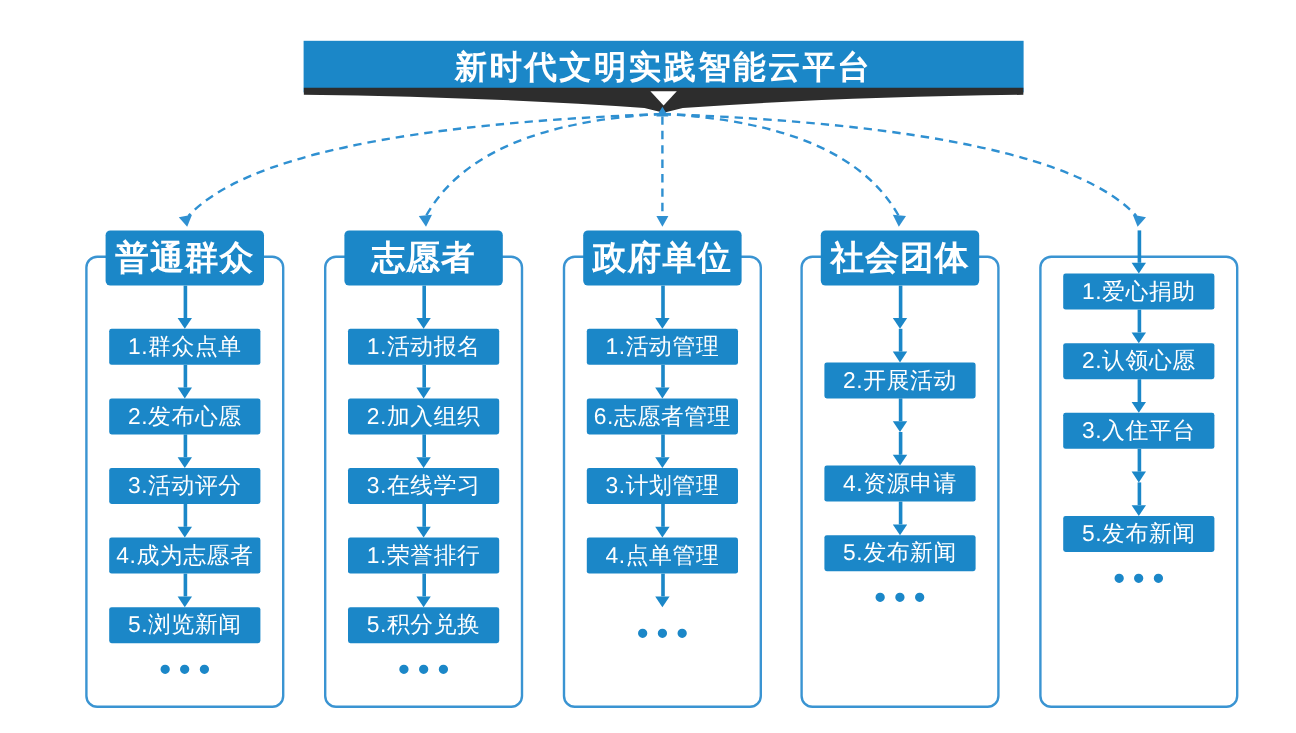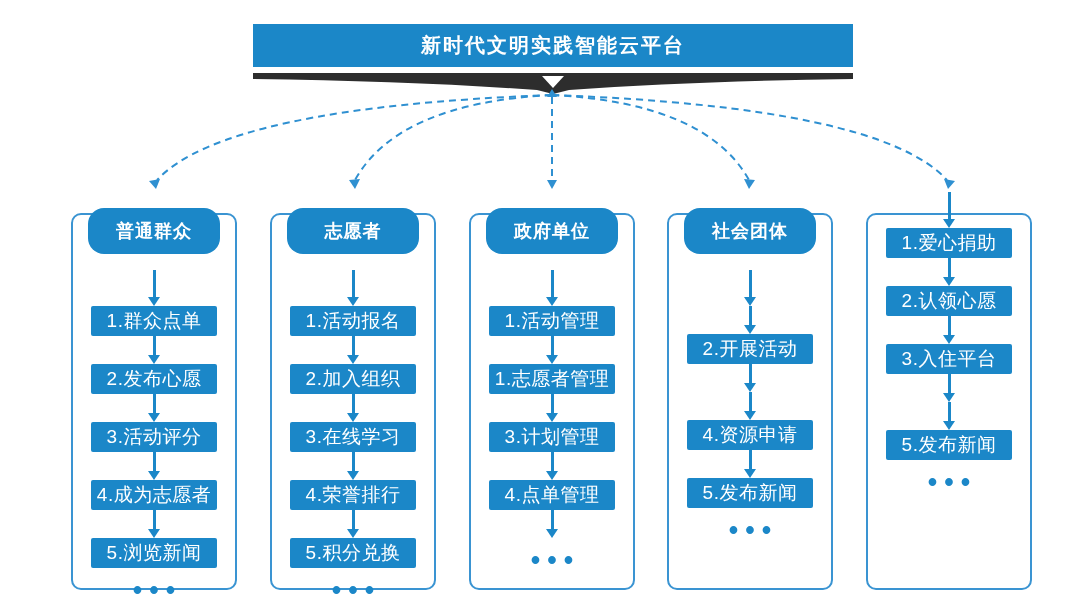--- a/index.html
+++ b/index.html
@@ -8,38 +8,38 @@
     --ribbon-dark:#2d2d2d;
     --background:#ffffff;
   }
   html,body{margin:0;padding:0;background:var(--background);}
   .canvas{
     position:relative;width:1080px;height:611px;background:var(--background);
     font-family:"Liberation Sans","DejaVu Sans",sans-serif;overflow:hidden;
   }
   
   .banner{
-    position:absolute;left:253px;top:24px;width:600px;height:43px;
+    position:absolute;left:253px;top:34px;width:600px;height:43px;
     background:var(--primary-blue);color:#fff;display:flex;align-items:center;justify-content:center;
-    font-size:20px;font-weight:bold;letter-spacing:2px;
+    font-size:27px;font-weight:bold;letter-spacing:2px;
   }
   .ribbon{position:absolute;left:253px;top:73px;width:600px;height:22px;}
   
   .connectors{position:absolute;left:0;top:0;width:1080px;height:210px;pointer-events:none;}
   
   .column{position:absolute;top:192px;width:166px;height:398px;}
   .col-frame{
     position:absolute;left:0;right:0;top:21px;bottom:0;
     border:2px solid #3a94d2;border-radius:10px;background:var(--background);
   }
   .col-header{
-    position:relative;z-index:2;margin:16px auto;width:132px;height:46px;
-    background:var(--primary-blue);border-radius:16px;color:#fff;
+    position:relative;z-index:2;margin:0 auto;width:132px;height:46px;
+    background:var(--primary-blue);border-radius:4px;color:#fff;
     display:flex;align-items:center;justify-content:center;
-    font-size:18px;font-weight:bold;letter-spacing:1px;
+    font-size:28px;font-weight:bold;letter-spacing:1px;
   }
   .col-body{position:relative;z-index:1;display:flex;flex-direction:column;align-items:center;}
   .step{
     width:126px;height:30px;background:var(--primary-blue);border-radius:2px;color:#fff;
     display:flex;align-items:center;justify-content:center;font-size:19px;letter-spacing:0.5px;
   }
   .v-arrow{display:flex;flex-direction:column;align-items:center;height:28px;}
   .v-arrow.long{height:36px;}
   .v-arrow .stem{width:3px;flex:1;background:var(--primary-blue);}
   .v-arrow .head{
@@ -130,21 +130,21 @@
       <div class="step">2.加入组织</div>
       <div class="v-arrow">
           <i class="stem"></i>
           <i class="head"></i>
         </div>
       <div class="step">3.在线学习</div>
       <div class="v-arrow">
           <i class="stem"></i>
           <i class="head"></i>
         </div>
-      <div class="step">4.荣誉排行</div>
+      <div class="step">1.荣誉排行</div>
       <div class="v-arrow">
           <i class="stem"></i>
           <i class="head"></i>
         </div>
       <div class="step">5.积分兑换</div>
       <div class="ellipsis">•••</div>
     </div>
   </div>
 
   <div class="column" style="left:469px">
@@ -153,21 +153,21 @@
     <div class="col-body">
       <div class="v-arrow long">
           <i class="stem"></i>
           <i class="head"></i>
         </div>
       <div class="step">1.活动管理</div>
       <div class="v-arrow">
           <i class="stem"></i>
           <i class="head"></i>
         </div>
-      <div class="step">1.志愿者管理</div>
+      <div class="step">6.志愿者管理</div>
       <div class="v-arrow">
           <i class="stem"></i>
           <i class="head"></i>
         </div>
       <div class="step">3.计划管理</div>
       <div class="v-arrow">
           <i class="stem"></i>
           <i class="head"></i>
         </div>
       <div class="step">4.点单管理</div>

